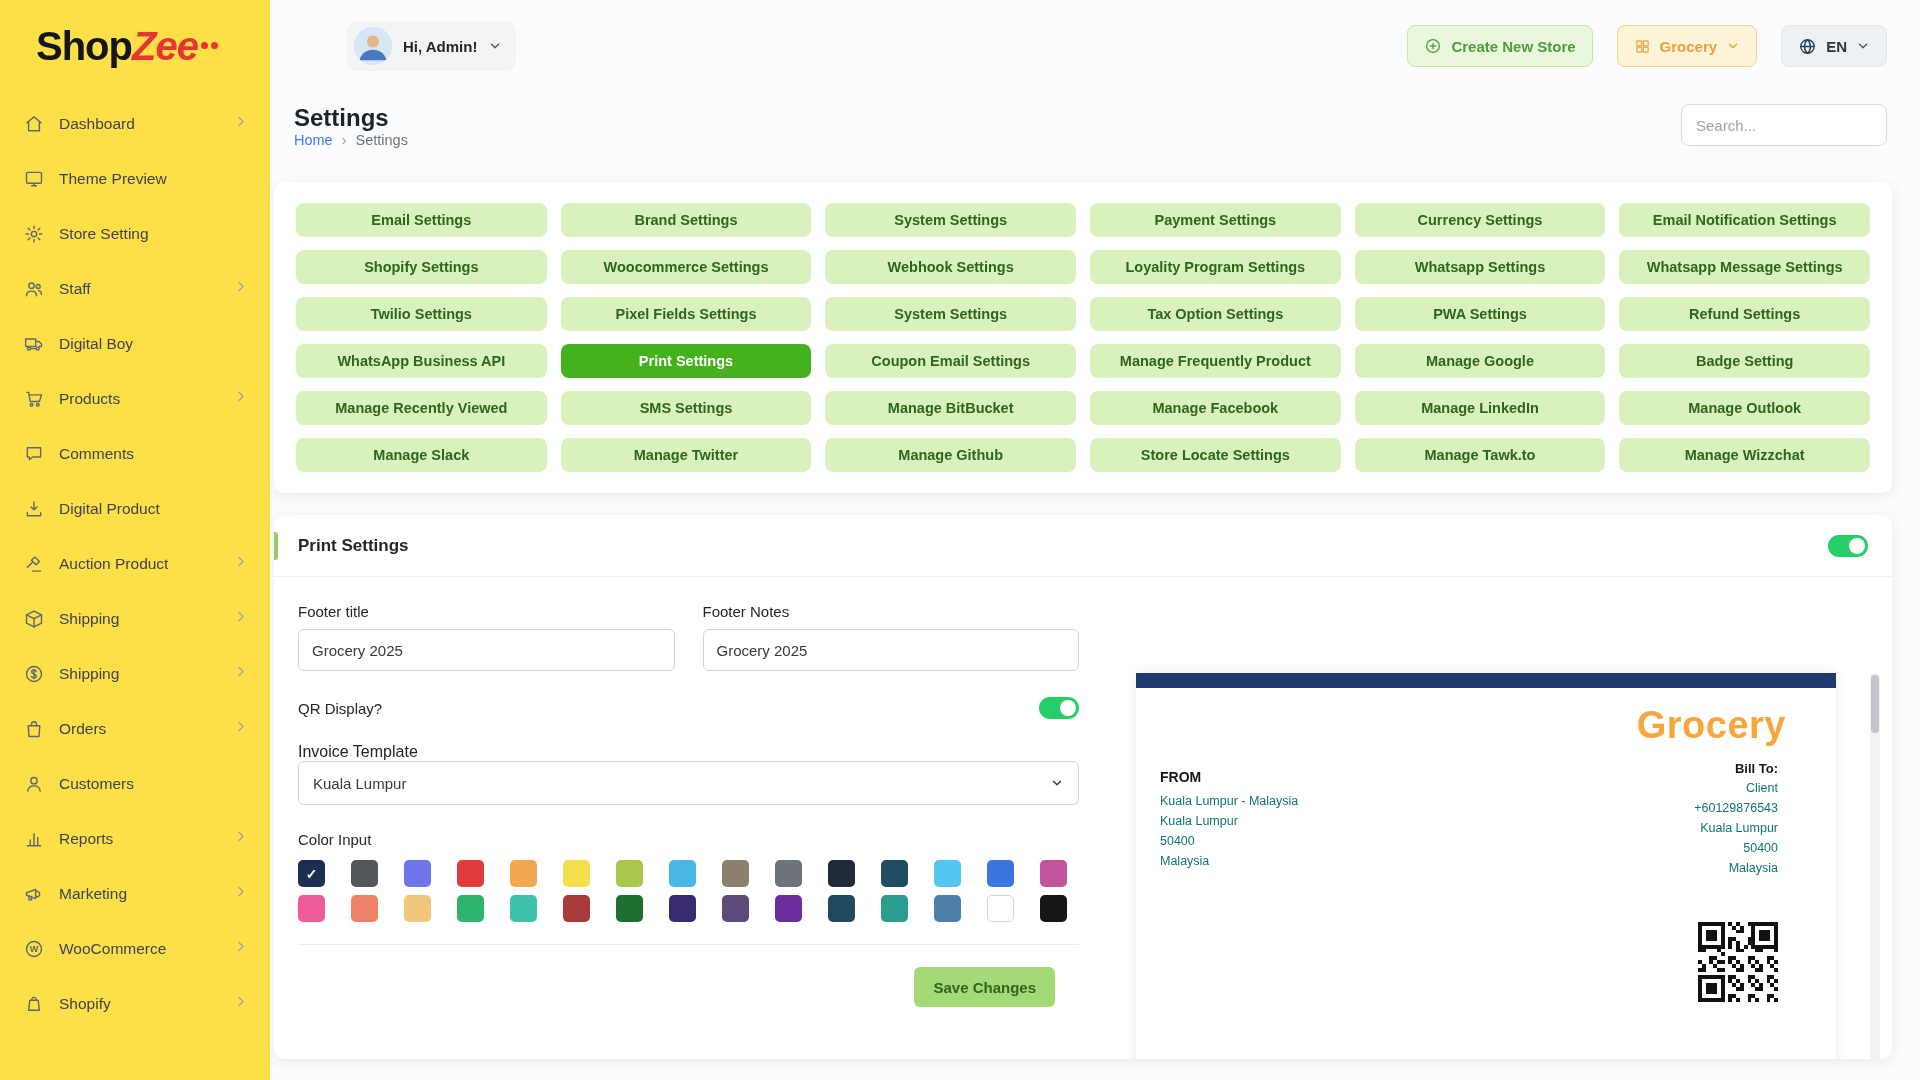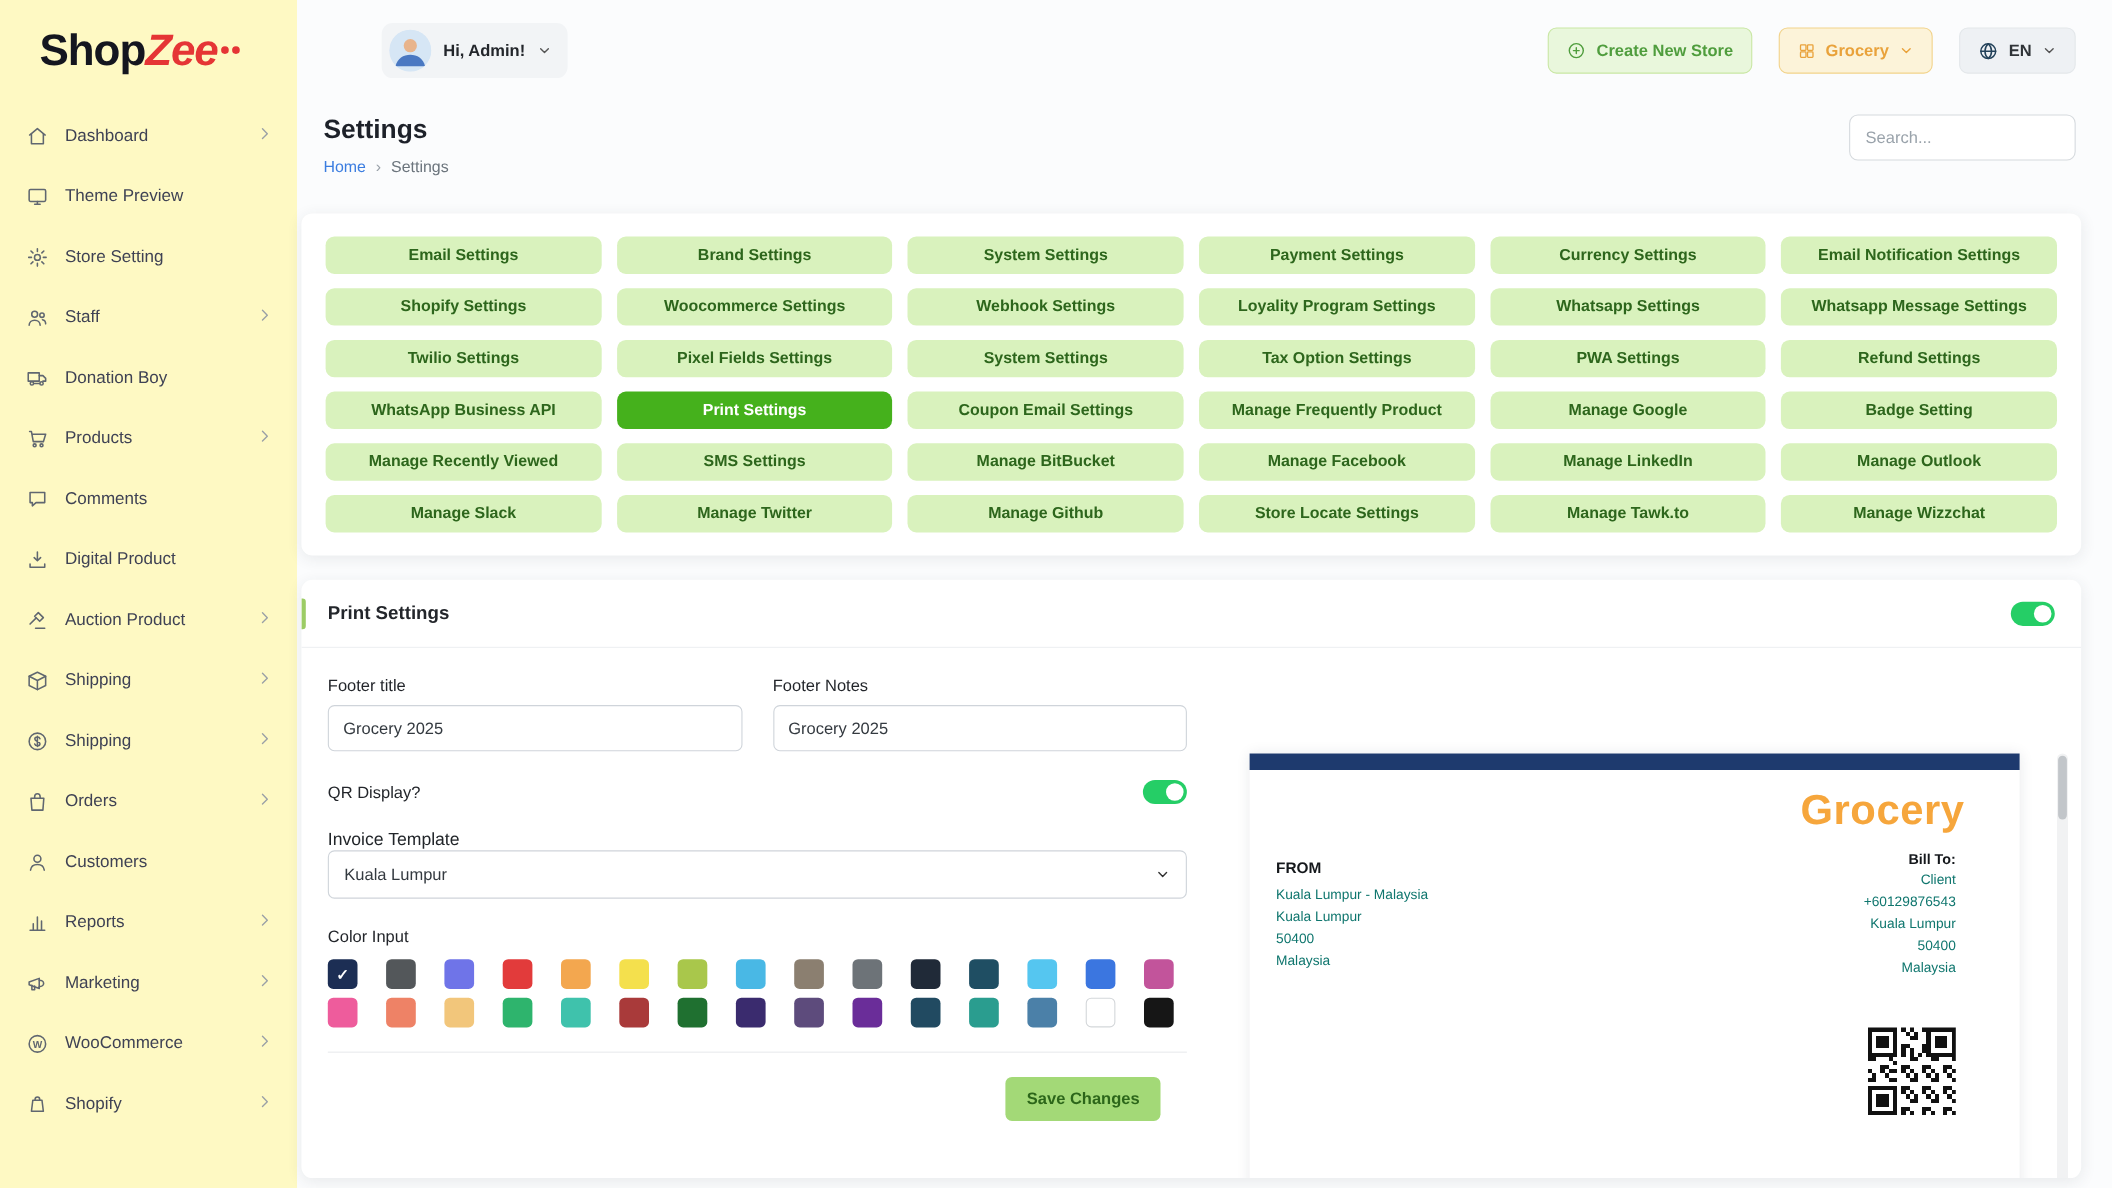--- a/index.html
+++ b/index.html
@@ -1,21 +1,21 @@
 <!DOCTYPE html>
 <html><head>
 <meta charset="utf-8">
 <style>
   * { box-sizing: border-box; margin: 0; padding: 0; }
   html,body { width:1920px; height:1080px; overflow:hidden; }
   body { font-family:"Liberation Sans", sans-serif; background:#fbfcfd; color:#212529; }
   .app { display:flex; width:1920px; height:1080px; }
 
   
-  .sidebar { width:270px; background:#fef9c3; flex:0 0 270px; }
+  .sidebar { width:270px; background:#fde047; flex:0 0 270px; }
   .logo { height:92px; display:flex; align-items:center; padding-left:36px; cursor:pointer; }
   .logo-shop { font-size:40px; font-weight:800; color:#14161f; letter-spacing:-1px; }
   .logo-zee { font-size:40px; font-weight:800; font-style:italic; color:#e53535; letter-spacing:-1px; }
   .logo-dot { width:7px; height:7px; border-radius:50%; background:#e53535; display:inline-block; margin-left:3px; margin-bottom:2px; }
   .nav { margin-top:4px; }
   .nav-item { height:55px; display:flex; align-items:center; gap:15px; padding:0 22px 0 24px; cursor:pointer; color:#3f4254; font-size:15.5px; }
   .nav-label { flex:0 1 auto; }
   .icn { display:inline-flex; color:#606770; }
   .icn svg { width:20px; height:20px; fill:none; stroke:currentColor; stroke-width:1.7; stroke-linecap:round; stroke-linejoin:round; }
   .chev-r { margin-left:auto; color:#9aa0a6; }
@@ -36,21 +36,21 @@
   .btn-create .icn { color:#4f9d3d; } .btn-create .icn svg{ width:18px;height:18px; }
   .btn-store { background:#fcf3d9; border:1px solid #f2d38b; color:#e9a23b; font-weight:700; }
   .btn-store .icn { color:#e9a23b; } .btn-store .icn svg{ width:17px;height:17px; }
   .btn-store .chev-d { color:#e9a23b; }
   .btn-lang { background:#eef1f4; border:1px solid #e3e7ea; color:#2f3337; font-weight:700; }
   .btn-lang .icn { color:#23425a; } .btn-lang .icn svg{ width:19px;height:19px; }
 
   
   .page-head { display:flex; justify-content:space-between; align-items:flex-start; padding:12px 33px 6px 24px;gap:12px; }
   .page-title { font-size:24px; font-weight:700; color:#1d2129; }
-  .breadcrumb { margin-top:12px; font-size:14.5px; display:flex; gap:9px; align-items:center; }
+  .breadcrumb { margin-top:0; font-size:14.5px; display:flex; gap:9px; align-items:center; }
   .breadcrumb a { color:#3b7de0; text-decoration:none; cursor:pointer; }
   .breadcrumb .sep { color:#98a0a8; }
   .breadcrumb .cur { color:#6c757d; }
   .search { width:206px; height:42px; border:1px solid #d6dade; border-radius:8px; padding:0 14px; font-size:15px; font-family:inherit; color:#333; background:#fff; outline:none; }
   .search::placeholder { color:#9aa3ab; }
 
   
   .card { background:#fff; border-radius:10px; box-shadow:0 3px 14px rgba(40,50,70,.09); margin:0 28px 0 4px; }
   .tabs-card { margin-top:28px; padding:21px 22px; }
   .tabs-grid { display:grid; grid-template-columns:repeat(6,1fr); column-gap:14px; row-gap:13px; }
@@ -158,21 +158,21 @@
         <div class="nav-item">
           <span class="icn">
             <svg viewBox="0 0 24 24">
               <rect x="2" y="6" width="12" height="9"></rect>
               <path d="M14 9h4l3 3v3h-3"></path>
               <circle cx="6" cy="17.5" r="1.8"></circle>
               <circle cx="16.5" cy="17.5" r="1.8"></circle>
               <path d="M8 17.5h6.5"></path>
             </svg>
           </span>
-          <span class="nav-label">Donation Boy</span>
+          <span class="nav-label">Digital Boy</span>
         </div>
         <div class="nav-item">
           <span class="icn">
             <svg viewBox="0 0 24 24">
               <path d="M3.5 4h2l2 11h11l2.5-8H6"></path>
               <circle cx="9" cy="19" r="1.6"></circle>
               <circle cx="16.5" cy="19" r="1.6"></circle>
             </svg>
           </span>
           <span class="nav-label">Products</span>

